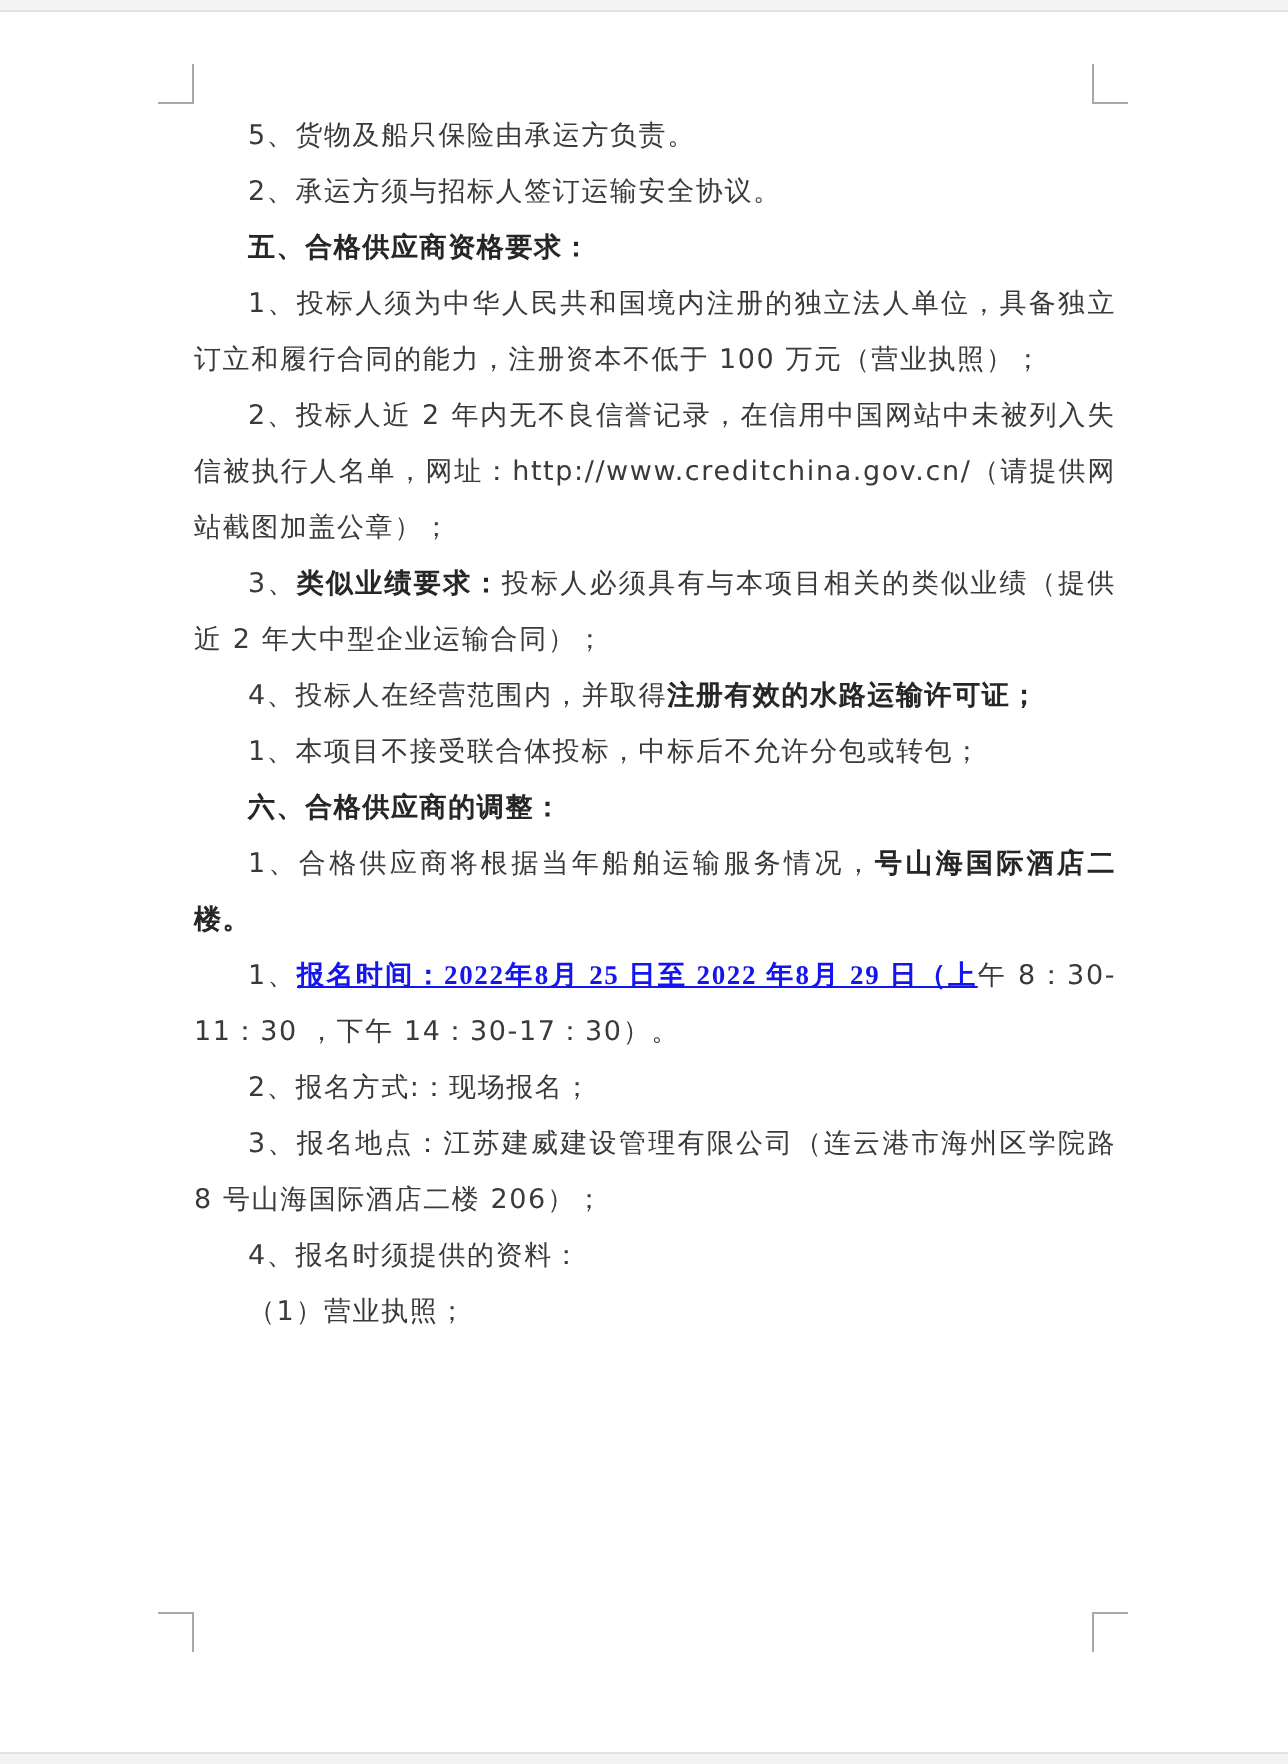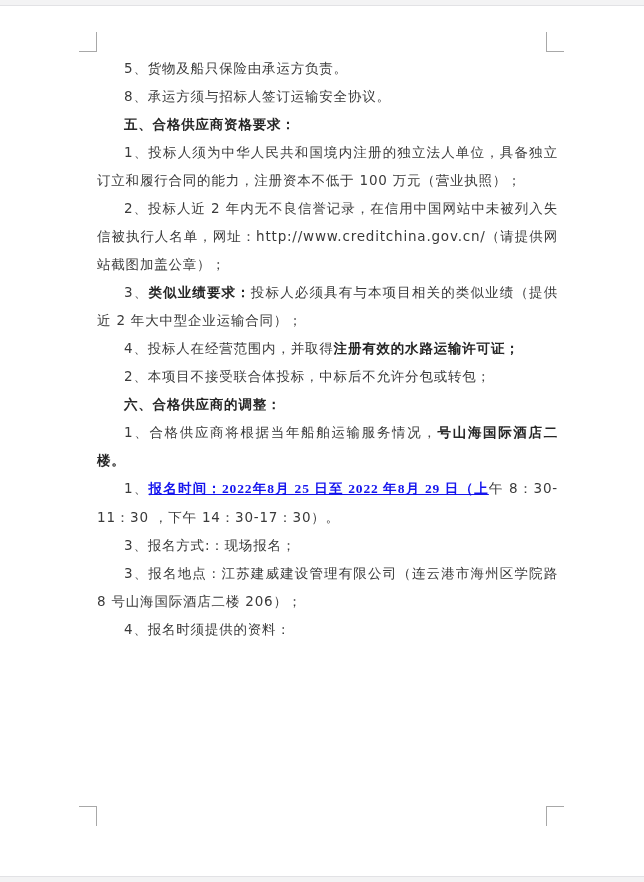--- a/index.html
+++ b/index.html
@@ -57,27 +57,28 @@
   <div class="page-gap top"></div>
   <div class="page-gap bottom"></div>
 
   <div class="crop tl"></div>
   <div class="crop tr"></div>
   <div class="crop bl"></div>
   <div class="crop br"></div>
 
   <div class="text-area" id="doc-body">
       <p class="para"><span>5、货物及船只保险由承运方负责。</span></p>
-      <p class="para"><span>8、承运方须与招标人签订运输安全协议。</span></p>
+      <p class="para"><span>2、承运方须与招标人签订运输安全协议。</span></p>
       <p class="para"><span class="seg-bold">五、合格供应商资格要求：</span></p>
       <p class="para"><span>1、投标人须为中华人民共和国境内注册的独立法人单位，具备独立订立和履行合同的能力，注册资本不低于 100 万元（营业执照）；</span></p>
       <p class="para"><span>2、投标人近 2 年内无不良信誉记录，在信用中国网站中未被列入失信被执行人名单，网址：http://www.creditchina.gov.cn/（请提供网站截图加盖公章）；</span></p>
       <p class="para"><span>3、</span><span class="seg-bold">类似业绩要求：</span><span>投标人必须具有与本项目相关的类似业绩（提供近 2 年大中型企业运输合同）；</span></p>
       <p class="para"><span>4、投标人在经营范围内，并取得</span><span class="seg-bold">注册有效的水路运输许可证；</span></p>
-      <p class="para"><span>2、本项目不接受联合体投标，中标后不允许分包或转包；</span></p>
+      <p class="para"><span>1、本项目不接受联合体投标，中标后不允许分包或转包；</span></p>
       <p class="para"><span class="seg-bold">六、合格供应商的调整：</span></p>
       <p class="para"><span>1、合格供应商将根据当年船舶运输服务情况，</span><span class="seg-bold">号山海国际酒店二楼。</span></p>
       <p class="para"><span>1、</span><span class="seg-link">报名时间：2022年8月 25 日至 2022 年8月 29 日（上</span><span>午 8：30-11：30 ，下午 14：30-17：30）。</span></p>
-      <p class="para"><span>3、报名方式:：现场报名；</span></p>
+      <p class="para"><span>2、报名方式:：现场报名；</span></p>
       <p class="para"><span>3、报名地点：江苏建威建设管理有限公司（连云港市海州区学院路 8 号山海国际酒店二楼 206）；</span></p>
       <p class="para"><span>4、报名时须提供的资料：</span></p>
+      <p class="para"><span>（1）营业执照；</span></p>
     </div>
 </div>
 
 </body></html>

